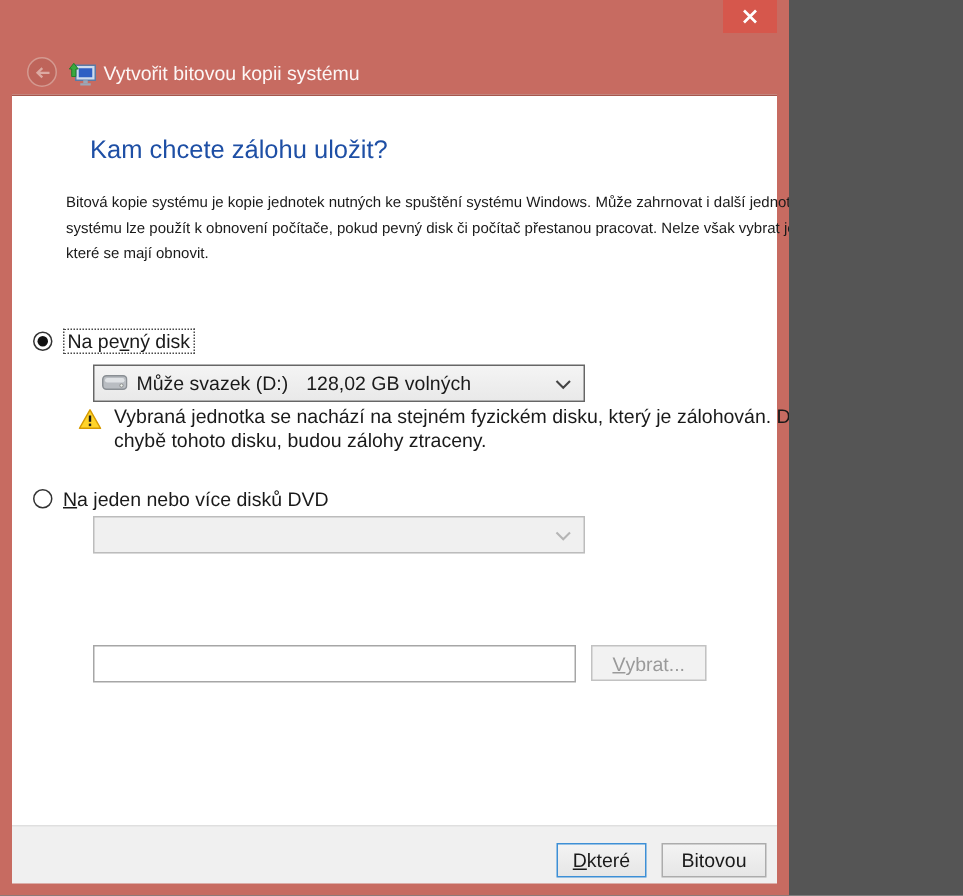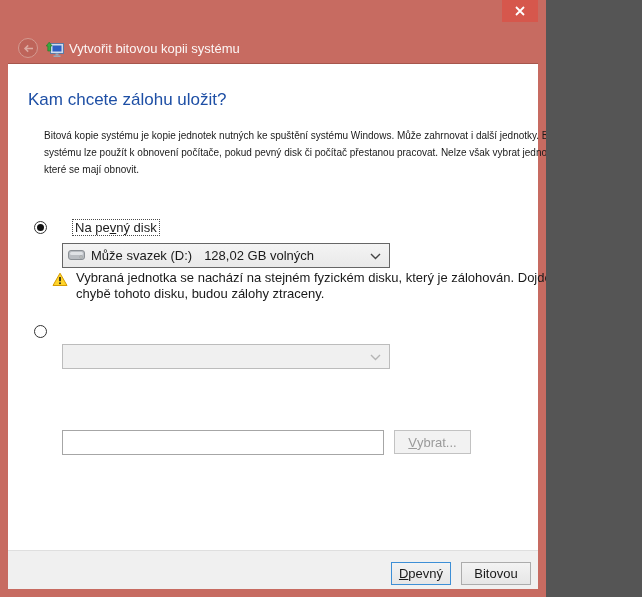--- a/index.html
+++ b/index.html
@@ -1,20 +1,20 @@
 <!DOCTYPE html>
 <html><head>
 <meta charset="utf-8">
 <style>
   html,body { margin:0; padding:0; background:#555; }
   .window {
     position:relative; width:526px; height:597px;
     background:#c76b61; overflow:hidden;
     font-family:"Liberation Sans","DejaVu Sans",sans-serif;
-    font-size:13px; color:#1a1a1a;padding-left:20px;
+    font-size:13px; color:#1a1a1a;
     -webkit-font-smoothing:antialiased;
   }
   
   .titlebar { position:absolute; top:0; left:0; right:0; height:63px; }
   .close-button {
     position:absolute; top:0; right:8px; width:36px; height:22px;
     background:#d6574c; display:flex; align-items:center; justify-content:center;
     cursor:default;
   }
   .back-button {
@@ -26,28 +26,28 @@
   .window-title {
     position:absolute; left:69px; top:41px; color:#fcf6f5; font-size:13px;
     white-space:nowrap;
   }
   
   .content {
     position:absolute; left:8px; right:8px; top:63px; bottom:47px;
     background:#ffffff; border-top:1px solid #a6564c; box-sizing:border-box;
   }
   .page-title {
-    position:absolute; left:20px; top:26px; margin:0;
+    position:absolute; left:52px; top:26px; margin:0;
     font-size:17px; font-weight:normal; color:#1e4fa5;
   }
   .description {
     position:absolute; left:36px; top:63px; width:578px; margin:0;
     font-size:10px; line-height:17px; color:#1a1a1a;
   }
-  .radio-row { position:absolute; left:26px; display:flex; align-items:center;gap:18px; }
+  .radio-row { position:absolute; left:14px; display:flex; align-items:center; }
   .radio {
     width:13px; height:13px; border:1px solid #333; border-radius:50%;
     background:#fff; box-sizing:border-box; position:relative; flex:0 0 auto;
   }
   .radio.checked::after {
     content:""; position:absolute; left:2px; top:2px; right:2px; bottom:2px;
     border-radius:50%; background:#111;
   }
   .radio-label { margin-left:7px; white-space:nowrap; }
   .focus-rect { border:1px dotted #4a4a4a; padding:0 2px; }
@@ -152,20 +152,21 @@
       <svg width="16" height="15" viewBox="0 0 16 15">
         <path d="M8 1.2 L15 13.5 H1 Z" fill="#ffd42a" stroke="#d69a00" stroke-width="1" stroke-linejoin="round"></path>
         <rect x="7.2" y="5" width="1.6" height="4.2" fill="#1a1a1a"></rect>
         <rect x="7.2" y="10.4" width="1.6" height="1.7" fill="#1a1a1a"></rect>
       </svg>
       <span class="warning-text">Vybraná jednotka se nachází na stejném fyzickém disku, který je zálohován. Dojde-li k chybě tohoto disku, budou zálohy ztraceny.</span>
     </div>
 
     <div class="radio-row" style="top:261px;">
       <span class="radio"></span>
+      <span class="radio-label"><span></span><span class="ak">N</span><span>a jeden nebo více disků DVD</span></span>
     </div>
 
     <div class="combo disabled" style="top:280px;">
       <span class="chev">
         <svg width="11" height="7" viewBox="0 0 11 7">
             <path d="M1,1 L5.5,5.5 L10,1" fill="none" stroke="#b5b5b5" stroke-width="1.4"></path>
           </svg>
       </span>
     </div>
 
@@ -177,18 +178,18 @@
         <span class="ak">V</span>
         <span>ybrat...</span>
       </div>
 
   </div>
 
   <div class="footer">
     <button class="btn btn-next">
         <span></span>
         <span class="ak">D</span>
-        <span>pevný</span>
+        <span>které</span>
       </button>
     <button class="btn btn-cancel">Bitovou</button>
   </div>
 
 </div>
 
 </body></html>

